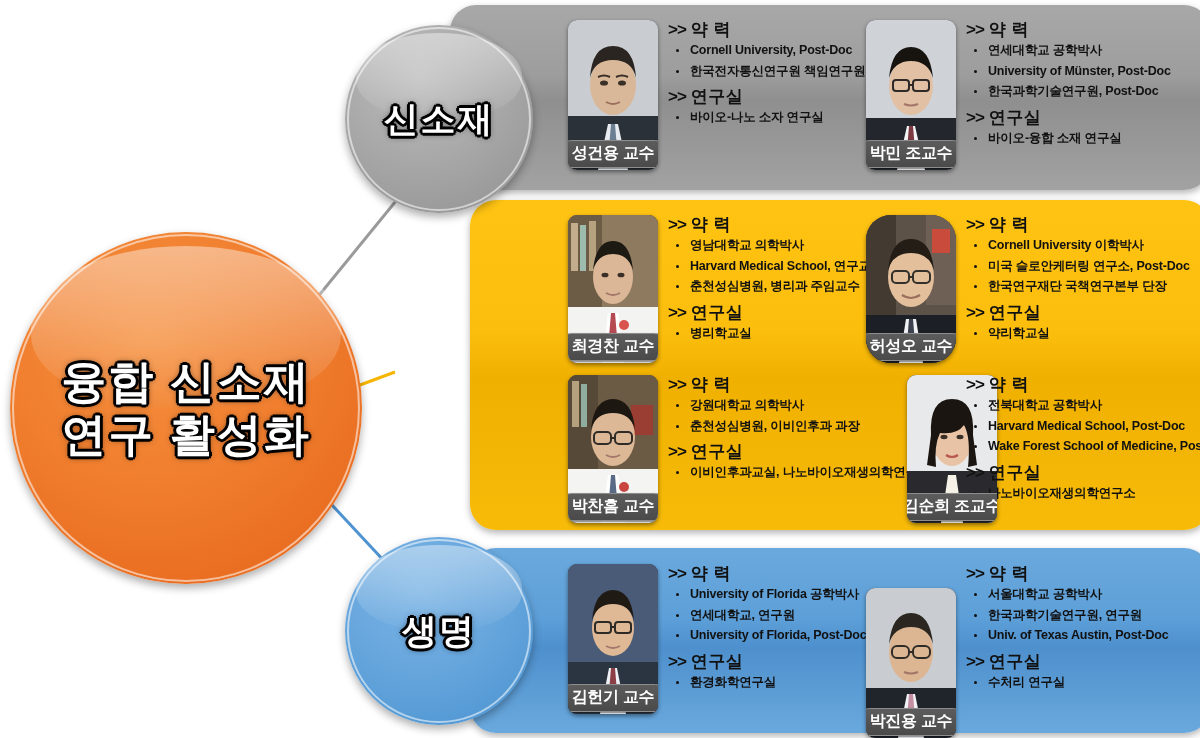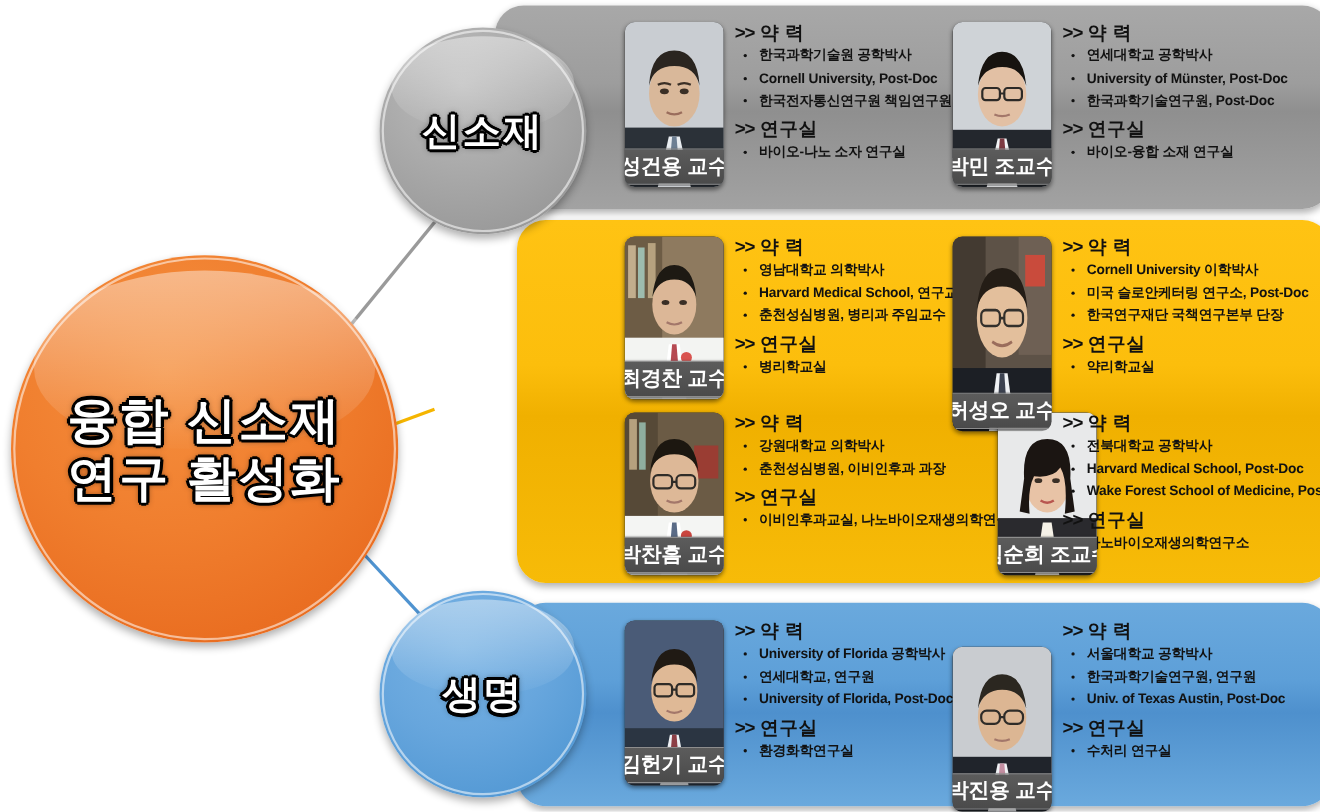--- a/index.html
+++ b/index.html
@@ -39,21 +39,21 @@
     background:#3b3b3b;
   }
   .photo{position:absolute;left:0;top:0;width:100%;height:100%;}
   .nameplate{
     position:absolute;left:50%;transform:translateX(-50%);
     bottom:2px;
     background:linear-gradient(180deg,#5c5c5c 0%,#4a4a4a 100%);
     border:1px solid #8d8d8d;
     border-radius:7px;
     color:#ffffff;
-    font-size:19px;font-weight:bold;
+    font-size:16px;font-weight:bold;
     padding:2px 7px 3px 7px;
     white-space:nowrap;
     letter-spacing:-0.3px;
     box-shadow:0 1px 2px rgba(0,0,0,0.5);
     z-index:5;
   }
   .info{position:absolute;}
   .sec-head{
     font-size:17px;font-weight:bold;color:#111111;
     letter-spacing:0.5px;
@@ -157,21 +157,20 @@
         <path d="M48 57 q6 -3 12 0" stroke="#3a2f26" stroke-width="2" fill="none"></path>
         <path d="M38 82 q7 4 14 0" stroke="#9a6d5c" stroke-width="2" fill="none"></path>
       </svg>
       <div class="nameplate">성건용 교수</div>
     </div>
     <div class="info" style="left:668px;top:18px;width:290px;">
       <div class="sec-head">
         <span class="ar">&gt;&gt;</span><span>약 력</span>
       </div>
       <ul class="bullets">
-        <li>한국과학기술원 공학박사</li>
         <li>Cornell University, Post-Doc</li>
         <li>한국전자통신연구원 책임연구원</li>
       </ul>
       <div class="sec-head">
         <span class="ar">&gt;&gt;</span><span>연구실</span>
       </div>
       <ul class="bullets">
         <li>바이오-나노 소자 연구실</li>
       </ul>
     </div>
@@ -246,21 +245,21 @@
       <div class="sec-head">
         <span class="ar">&gt;&gt;</span><span>연구실</span>
       </div>
       <ul class="bullets">
         <li>병리학교실</li>
       </ul>
     </div>
   </div>
 
   <div class="person">
-    <div class="photo-wrap" style="left:866px;top:215px;width:90px;height:177px;">
+    <div class="photo-wrap" style="left:866px;top:215px;width:90px;height:148px;border-radius:25px;">
       <svg class="photo" viewBox="0 0 90 148" preserveAspectRatio="none">
         <rect width="90" height="148" fill="#5d5247"></rect>
         <rect x="0" y="0" width="30" height="148" fill="#433a31"></rect>
         <rect x="60" y="0" width="30" height="90" fill="#6e6054"></rect>
         <rect x="66" y="14" width="18" height="24" fill="#c94b3c"></rect>
         <rect y="100" width="90" height="48" fill="#1c1f25"></rect>
         <path d="M33 148 L40 104 L50 104 L57 148 Z" fill="#f0f2f5"></path>
         <path d="M43 104 L47 104 L49 128 L45 140 L41 128 Z" fill="#3c4250"></path>
         <ellipse cx="45" cy="62" rx="23" ry="30" fill="#e3bf9c"></ellipse>
         <path d="M22 55 q3 -31 23 -31 q20 0 23 31 q-5 -17 -23 -17 q-18 0 -23 17z" fill="#241d16"></path>

